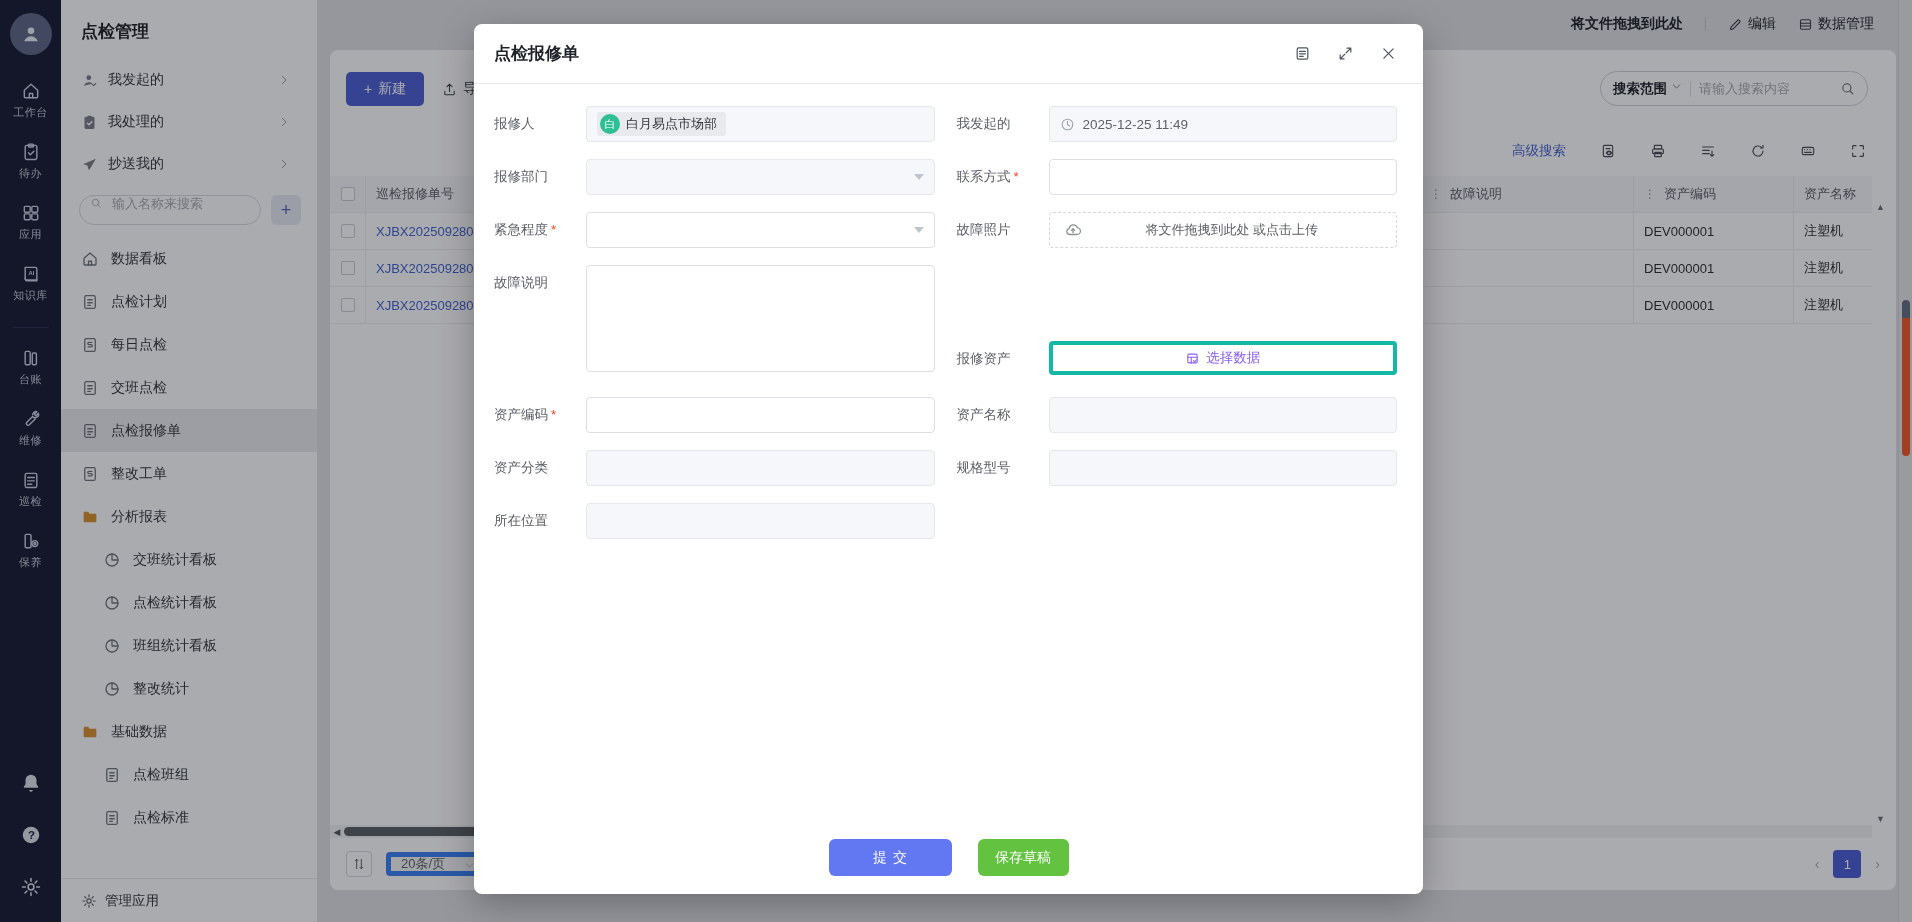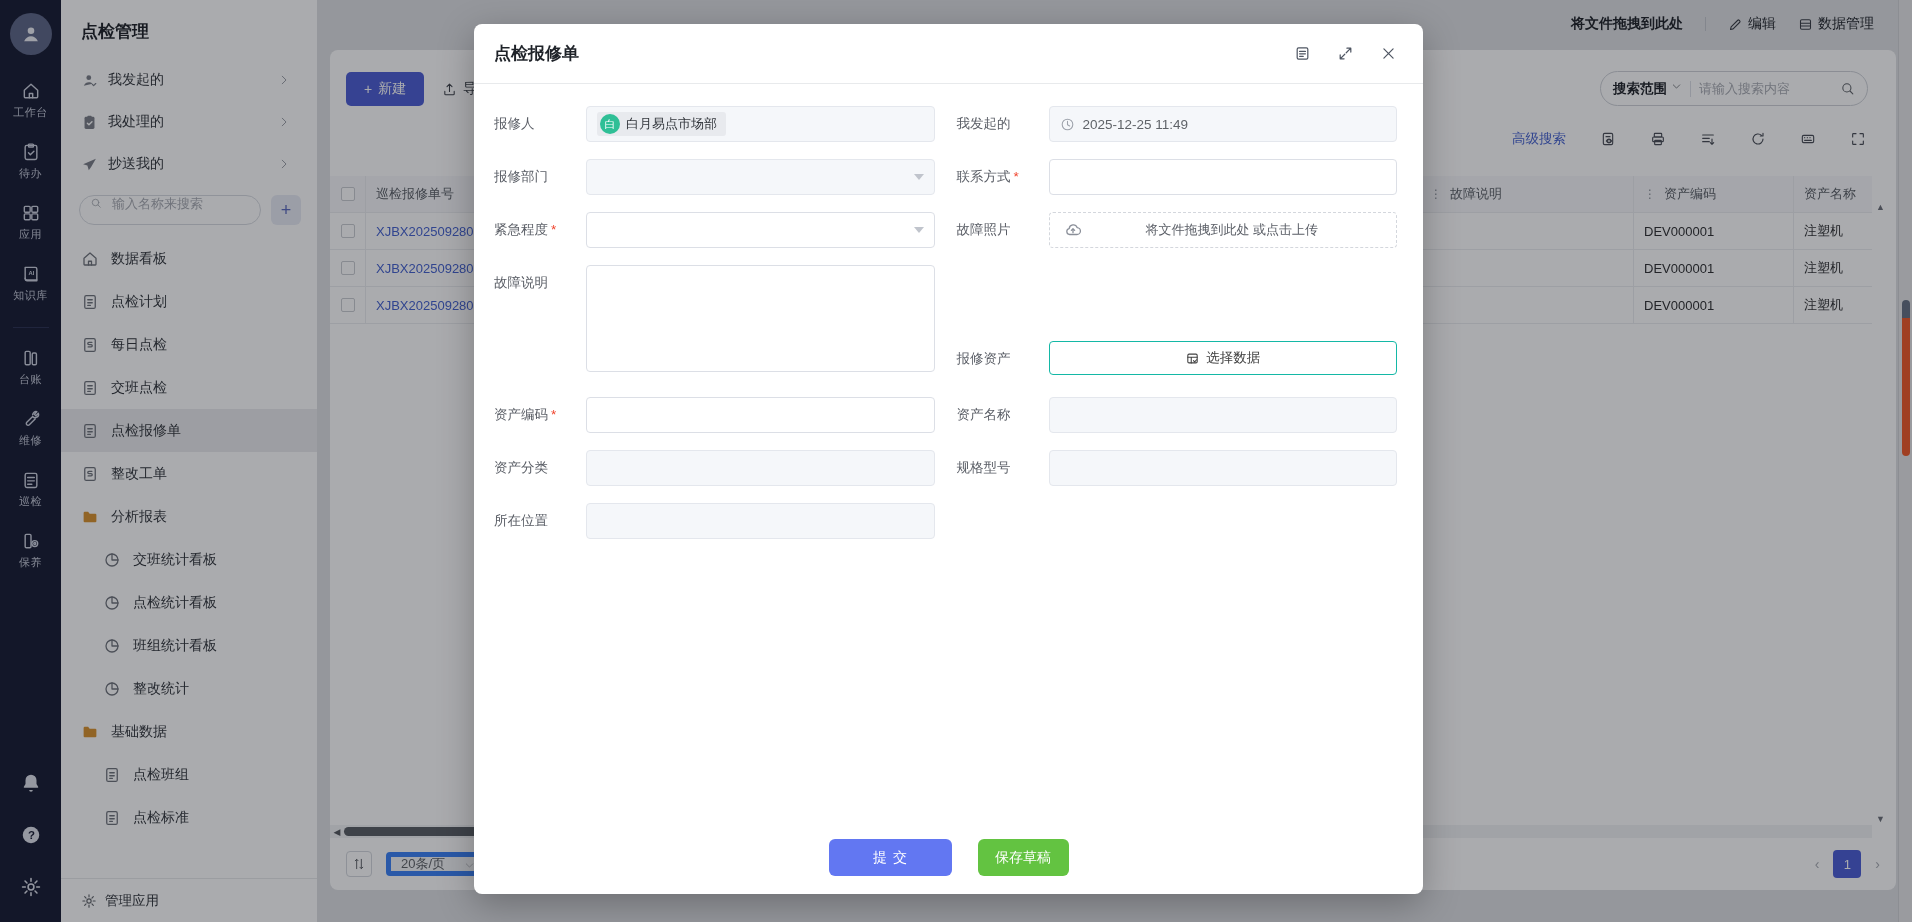--- a/index.html
+++ b/index.html
@@ -48,21 +48,21 @@
   .card { position:absolute; left:13px; top:50px; right:16px; bottom:32px; background:#ffffff; border-radius:8px; }
   .btn-new { position:absolute; left:16px; top:22px; height:34px; padding:0 18px; background:#4e5fd4; color:#fff; border:none; border-radius:5px; font-size:14px; display:flex; align-items:center; gap:6px; cursor:pointer; }
   .btn-import { position:absolute; left:112px; top:22px; height:34px; display:flex; align-items:center; gap:6px; color:#3f434b; font-size:14px; cursor:pointer; }
   .btn-import .sic { width:15px; height:15px; }
   .search-pill { position:absolute; right:28px; top:21px; width:268px; height:35px; border:1px solid #cfd2d8; border-radius:18px; display:flex; align-items:center; padding:0 12px; gap:8px; background:#fff; }
   .search-pill .scope-sel { display:flex; gap:4px; font-size:13.5px; color:#1f2329; font-weight:bold; cursor:pointer; white-space:nowrap; }
   .search-pill .sp-div { width:1px; height:16px; background:#dcdfe6; }
   .search-pill input { border:none; outline:none; flex:1; width:60px; font-size:13px; background:transparent; color:#606266; }
   .search-pill input::placeholder { color:#a8abb2; }
   .search-pill .sic { width:15px; height:15px; color:#5f6368; flex:none; cursor:pointer; }
-  .adv-row { position:absolute; right:30px; top:80px; display:flex; align-items:center; gap:34px; }
+  .adv-row { position:absolute; right:30px; top:92px; display:flex; align-items:center; gap:34px; }
   .adv-row .adv-link { color:#4663d0; font-size:13.5px; cursor:pointer; }
   .adv-row .sic { width:16px; height:16px; color:#4a4e57; cursor:pointer; }
 
   .tablebox { position:absolute; left:0; top:126px; right:24px; }
   .trow { display:flex; height:37px; border-bottom:1px solid #ebedf0; }
   .trow.thead { background:#f7f8fa; color:#5b5f66; }
   .tc { display:flex; align-items:center; padding:0 10px; border-right:1px solid #ebedf0; overflow:hidden; white-space:nowrap; }
   .tc.c-check { width:36px; justify-content:center; padding:0; }
   .tc.c-order { flex:1; }
   .tc.c-sp { width:35px; justify-content:flex-end; color:#8f939b; }
@@ -111,21 +111,21 @@
   .sel { position:relative; cursor:pointer; }
   .sel .caret { margin-left:auto; width:0; height:0; border-left:5px solid transparent; border-right:5px solid transparent; border-top:6px solid #c0c4cc; }
   .tag { display:inline-flex; align-items:center; gap:6px; background:#e8eaee; border-radius:3px; padding:2px 9px 2px 3px; font-size:13px; color:#33373d; }
   .tag .tava { width:20px; height:20px; border-radius:50%; background:#2fbf96; color:#fff; font-size:11px; display:flex; align-items:center; justify-content:center; }
   .time-val { color:#5f6368; font-size:13.5px; margin-left:8px; }
   .inp .sic { width:15px; height:15px; color:#9da2ab; flex:none; }
   .upload { height:36px; border:1px dashed #d4d7dd; border-radius:4px; display:flex; align-items:center; padding:0 14px; cursor:pointer; background:#fff; }
   .upload .sic { width:18px; height:18px; color:#8a8f99; }
   .upload .uhint { flex:1; text-align:center; color:#5a5e66; font-size:13px; }
   .txtarea { height:107px; border:1px solid #dcdfe6; border-radius:4px; width:100%; resize:none; outline:none; font-family:inherit; font-size:13px; padding:8px 10px; color:#303133; }
-  .btn-select-data { height:34px; width:100%; border:1px solid #14b8a6; border-radius:4px; background:#fff; display:flex; align-items:center; justify-content:center; gap:6px; color:#404040; font-size:13.5px; cursor:pointer; }
+  .btn-select-data { height:34px; width:100%; border:4px solid #14b8a6; border-radius:4px; background:#fff; display:flex; align-items:center; justify-content:center; gap:6px; color:#8b5cf6; font-size:13.5px; cursor:pointer; }
   .btn-select-data .sic { width:15px; height:15px; }
   .m-foot { flex:none; display:flex; justify-content:center; gap:26px; padding:0 0 18px; }
   .btn-submit { height:37px; width:123px; border:none; border-radius:6px; background:#6277f2; color:#fff; font-size:14px; letter-spacing:6px; padding-left:6px; cursor:pointer; }
   .btn-draft { height:37px; width:91px; border:none; border-radius:6px; background:#63c341; color:#fff; font-size:14px; cursor:pointer; }
 </style>
 </head>
 <body>
 
 <div class="rail">
   <div class="avatar">

